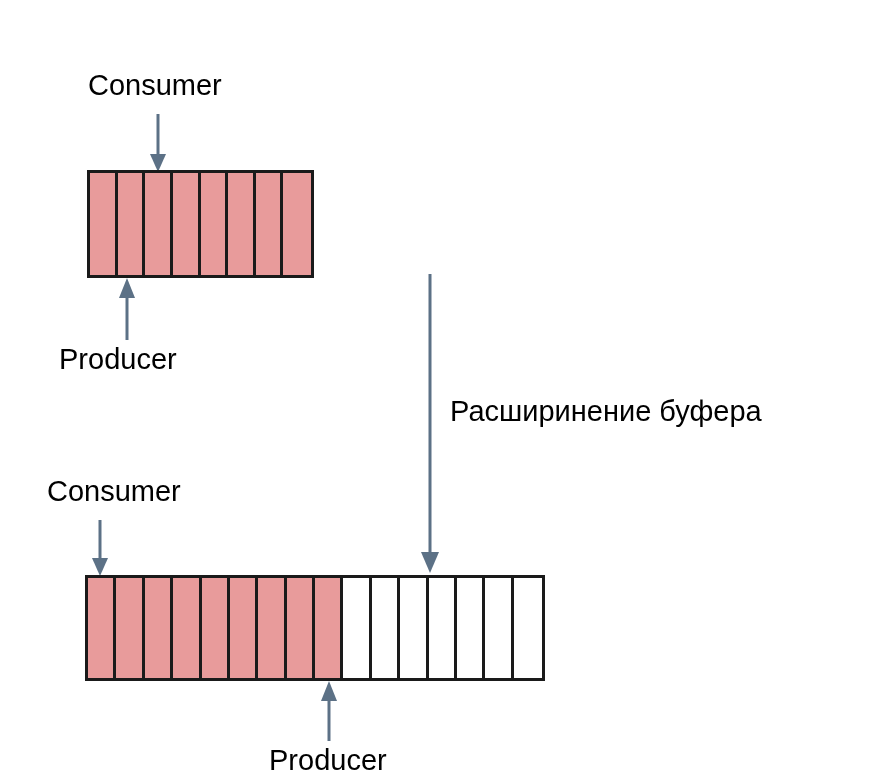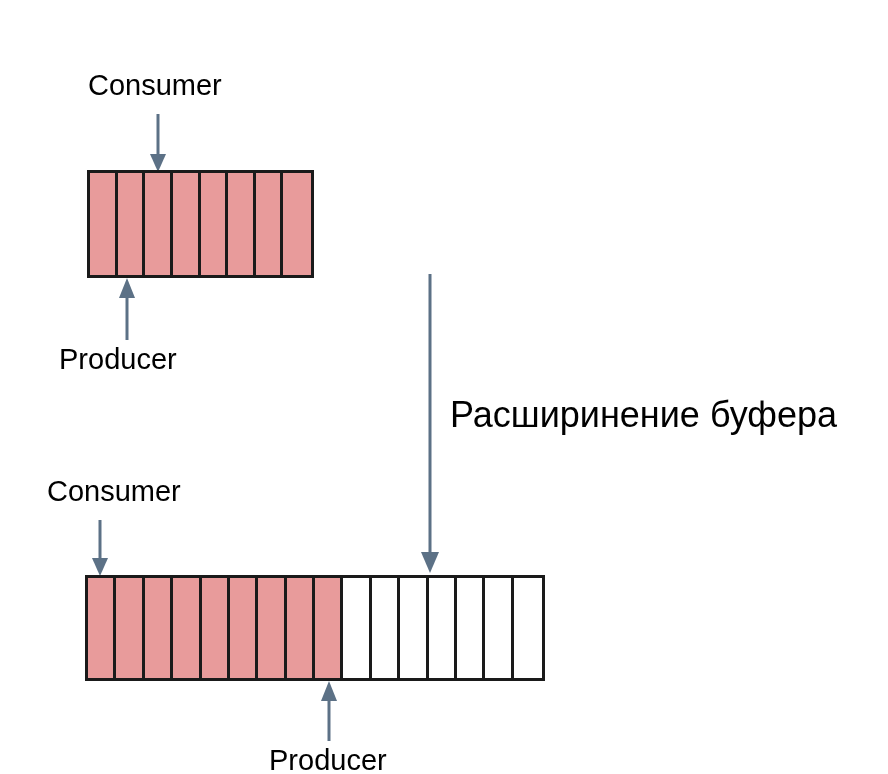--- a/index.html
+++ b/index.html
@@ -21,21 +21,21 @@
   .label {
     position: absolute;
     color: #000000;
     font-family: "Liberation Sans", sans-serif;
     font-size: 29px;
     line-height: 1;
     white-space: nowrap;
     letter-spacing: 0px;
   }
   .label-ru {
-    font-size: 36px;
+    font-size: 29px;
     text-align: right;
   }
   .buffer {
     position: absolute;
     display: flex;
     box-sizing: border-box;
     border: 3px solid #1a1a1a;
     background: #ffffff;
   }
   .cell {

